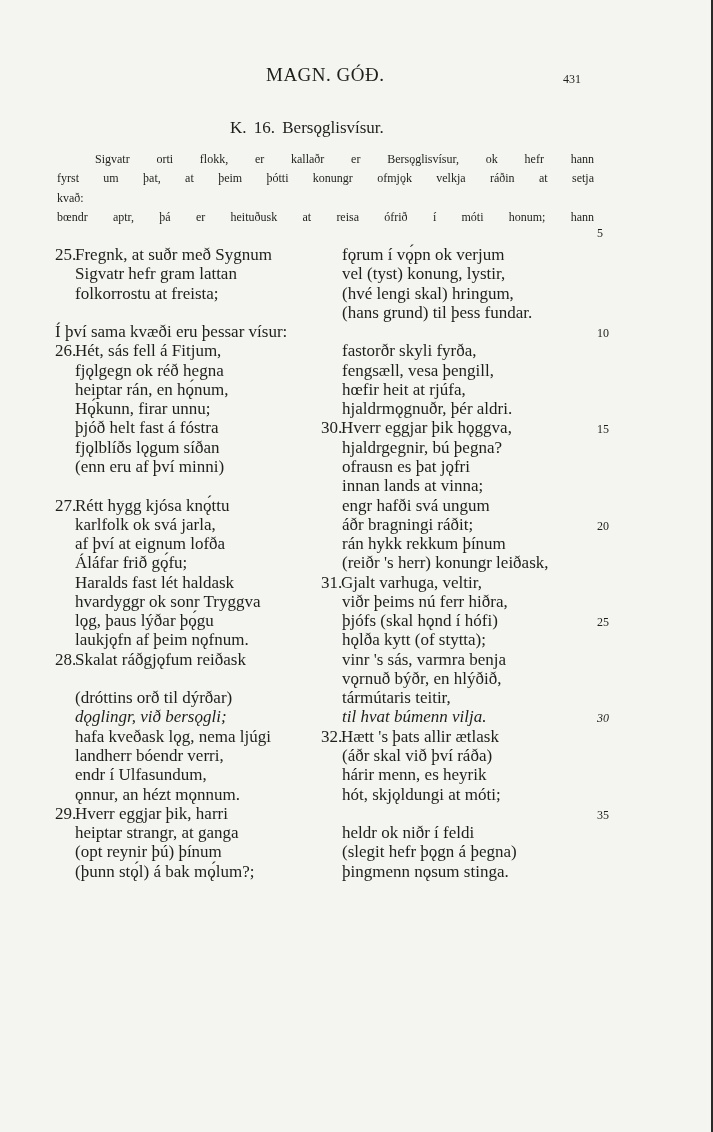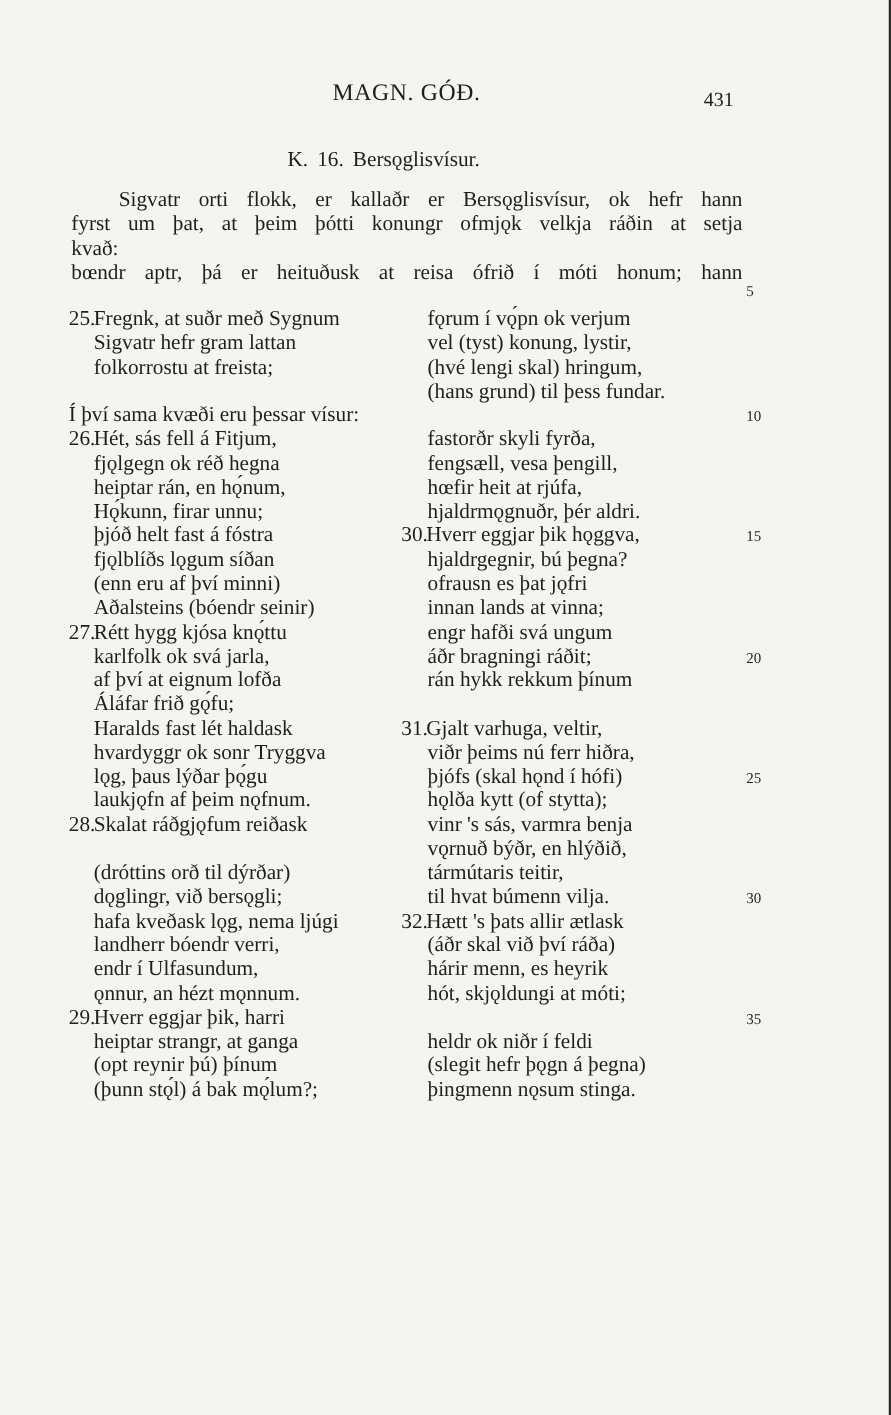--- a/index.html
+++ b/index.html
@@ -13,29 +13,29 @@
   .edge-right {
     position: absolute; top: 0; right: 0; width: 2px; height: 1132px;
     background: #2a2a2a;
   }
   .running-head {
     position: absolute; top: 64px; left: 266px;
     font-size: 19px; letter-spacing: 0.5px;
   }
   .page-number {
     position: absolute; top: 72px; left: 563px;
-    font-size: 16px;
+    font-size: 12px;
   }
   .chapter-heading {
     position: absolute; top: 118px; left: 230px;
     font-size: 17px; word-spacing: 3px;
   }
   .prose {
     position: absolute; top: 150px; left: 57px; width: 537px;
-    font-size: 17px; line-height: 19.3px;
+    font-size: 12px; line-height: 19.3px;
   }
   .prose-line { display: block; white-space: nowrap; text-align: justify; text-align-last: justify; }
   .prose-line.first { padding-left: 38px; }
   .prose-line.last { text-align-last: left; }
   .verse-row {
     position: absolute; left: 0; width: 713px; height: 19.3px;
     font-size: 17px; line-height: 19.3px; white-space: nowrap;
   }
   .col-left { position: absolute; left: 75px; }
   .col-left.numbered { left: 55px; }
@@ -109,38 +109,38 @@
     </div>
     <div class="verse-row" style="top: 437.7px;">
       <span class="col-left"><span>fjǫlblíðs lǫgum síðan</span></span>
       <span class="col-right"><span>hjaldrgegnir, bú þegna?</span></span>
     </div>
     <div class="verse-row" style="top: 456.97px;">
       <span class="col-left"><span>(enn eru af því minni)</span></span>
       <span class="col-right"><span>ofrausn es þat jǫfri</span></span>
     </div>
     <div class="verse-row" style="top: 476.24px;">
-      <span class="col-left"><span>Aðalsteins (bóendr seinir)</span></span>
       <span class="col-right"><span>innan lands at vinna;</span></span>
     </div>
     <div class="verse-row" style="top: 495.51px;">
       <span class="col-left numbered"><span class="num">27.</span><span>Rétt hygg kjósa knǫ́ttu</span></span>
       <span class="col-right"><span>engr hafði svá ungum</span></span>
     </div>
     <div class="verse-row" style="top: 514.78px; padding-left: 11px;">
       <span class="col-left"><span>karlfolk ok svá jarla,</span></span>
       <span class="col-right"><span>áðr bragningi ráðit;</span></span>
       <span class="line-num">20</span>
     </div>
     <div class="verse-row" style="top: 534.05px;">
       <span class="col-left"><span>af því at eignum lofða</span></span>
       <span class="col-right"><span>rán hykk rekkum þínum</span></span>
     </div>
     <div class="verse-row" style="top: 553.32px;">
       <span class="col-left"><span>Áláfar frið gǫ́fu;</span></span>
+      <span class="col-right"><span>(reiðr 's herr) konungr leiðask,</span></span>
     </div>
     <div class="verse-row" style="top: 572.59px;">
       <span class="col-left"><span>Haralds fast lét haldask</span></span>
       <span class="col-right numbered"><span class="num">31.</span><span>Gjalt varhuga, veltir,</span></span>
     </div>
     <div class="verse-row" style="top: 591.86px;">
       <span class="col-left"><span>hvardyggr ok sonr Tryggva</span></span>
       <span class="col-right"><span>viðr þeims nú ferr hiðra,</span></span>
     </div>
     <div class="verse-row" style="top: 611.13px;">
@@ -156,21 +156,21 @@
       <span class="col-left numbered"><span class="num">28.</span><span>Skalat ráðgjǫfum reiðask</span></span>
       <span class="col-right"><span>vinr 's sás, varmra benja</span></span>
     </div>
     <div class="verse-row" style="top: 668.94px;">
       <span class="col-right"><span>vǫrnuð býðr, en hlýðið,</span></span>
     </div>
     <div class="verse-row" style="top: 688.21px;">
       <span class="col-left"><span>(dróttins orð til dýrðar)</span></span>
       <span class="col-right"><span>tármútaris teitir,</span></span>
     </div>
-    <div class="verse-row" style="top: 707.48px;">
+    <div class="verse-row" style="top: 707.48px; font-style: italic;">
       <span class="col-left"><span>dǫglingr, við bersǫgli;</span></span>
       <span class="col-right"><span>til hvat búmenn vilja.</span></span>
       <span class="line-num">30</span>
     </div>
     <div class="verse-row" style="top: 726.75px;">
       <span class="col-left"><span>hafa kveðask lǫg, nema ljúgi</span></span>
       <span class="col-right numbered"><span class="num">32.</span><span>Hætt 's þats allir ætlask</span></span>
     </div>
     <div class="verse-row" style="top: 746.02px;">
       <span class="col-left"><span>landherr bóendr verri,</span></span>

